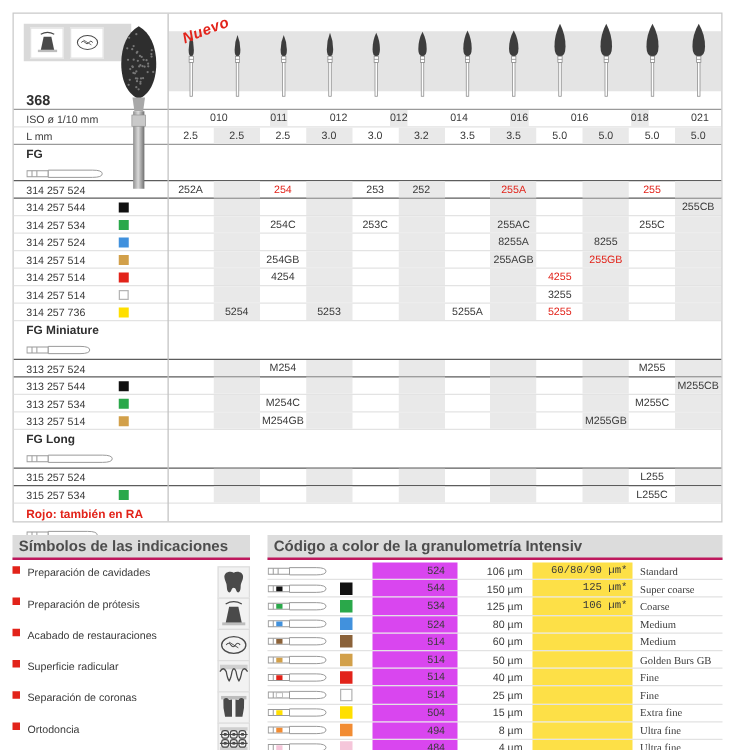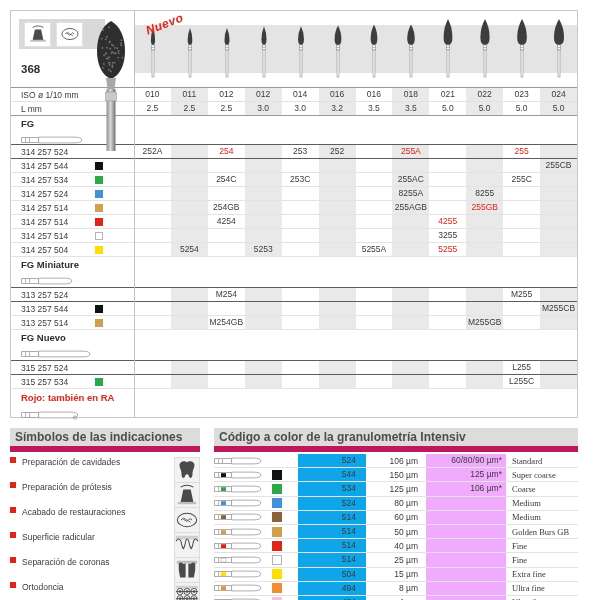--- a/index.html
+++ b/index.html
@@ -9,61 +9,61 @@
   .catalog{position:absolute;left:10px;top:10px;width:568px;height:408px;border:1px solid #c9c9c9;background:#fff;box-sizing:border-box;}
   .vline{position:absolute;left:123px;top:0;bottom:0;width:1px;background:#c2c2c2;z-index:1;}
 
   .head{position:relative;height:76px;}
   .bur-band{position:absolute;left:124px;top:14px;right:0;height:48px;background:#e4e4e4;}
   .bur-cells{position:absolute;left:124px;top:4px;right:0;height:72px;display:grid;grid-template-columns:repeat(12,1fr);z-index:2;}
   .bur-cells .bc{display:flex;justify-content:center;align-items:flex-start;}
 
   .iconbox{position:absolute;left:8px;top:8px;width:86px;height:30px;background:#d9d9d9;display:flex;align-items:center;gap:5px;padding-left:5px;box-sizing:border-box;z-index:3;}
   .tile{width:25px;height:23px;background:#fff;border:1px solid #e2e2e2;display:flex;align-items:center;justify-content:center;overflow:hidden;}
-  .fignum{position:absolute;left:10px;top:52px;font-size:11.5px;font-weight:bold;color:#2f2f2f;z-index:3;}
+  .fignum{position:absolute;left:10px;top:64px;font-size:11.5px;font-weight:bold;color:#2f2f2f;z-index:3;}
   .nuevo{position:absolute;left:134px;top:6px;color:#e2231a;font-weight:bold;font-style:italic;font-size:12px;transform:rotate(-21deg);z-index:6;letter-spacing:.5px;}
   .photo{position:absolute;left:78px;top:6px;z-index:5;}
 
   .grid-row{display:grid;grid-template-columns:123px repeat(12,1fr);align-items:center;}
-  .iso-row{height:13px;border-top:1px solid #9a9a9a;font-size:8.5px;}
+  .iso-row{height:13px;border-top:1px solid #9a9a9a;font-size:8.5px;gap:34px;}
   .l-row{height:13px;border-top:1px solid #e2e2e2;border-bottom:1px solid #9a9a9a;font-size:8.5px;}
   .rowlab{padding-left:10px;font-size:8.5px;color:#3a3a3a;position:relative;height:100%;display:flex;align-items:center;box-sizing:border-box;}
   .c{text-align:center;font-size:8.5px;height:100%;line-height:13px;}
   .c.shaded{background:#e9e9e9;}
   .c.red{color:#e2231a;text-align:center;}
 
   .sec-head{height:28px;position:relative;}
   .sec-head .sh-label{position:absolute;left:10px;top:2px;font-size:9.5px;font-weight:bold;color:#2f2f2f;}
   .sec-head .sh-icon{position:absolute;left:10px;top:15px;}
   .sec-head.tall{height:30px;}
   .prod-row{height:13px;border-bottom:1px solid #e3e3e3;}
   .prod-row.framed{border-top:1px solid #5c5c5c;border-bottom:1px solid #5c5c5c;}
   .sq{position:absolute;left:84px;top:2.5px;width:8px;height:8px;box-sizing:border-box;}
   .rojo{height:34px;position:relative;}
   .rojo .rj-label{position:absolute;left:10px;top:3px;font-size:9.5px;font-weight:bold;color:#e2231a;}
   .rojo .rj-icon{position:absolute;left:10px;top:17px;}
 
   
-  .panel-title{background:#dcdcdc;color:#4d4d4d;font-weight:bold;font-size:12px;padding:2px 5px;border-bottom:6px solid #be185d;}
+  .panel-title{background:#dcdcdc;color:#4d4d4d;font-weight:bold;font-size:12px;padding:2px 5px;border-bottom:2px solid #be185d;}
   .symbols{position:absolute;left:10px;top:428px;width:190px;}
   .sym-list{margin-top:5px;}
   .sym-item{height:25px;display:flex;align-items:flex-start;}
   .bullet{width:6px;height:6px;background:#e2231a;margin-right:6px;flex:none;}
   .sym-label{font-size:8.5px;color:#3a3a3a;}
   .sym-tile{margin-left:auto;width:26px;height:26px;background:#f2f2f2;border:1px solid #ddd;display:flex;align-items:center;justify-content:center;box-sizing:border-box;}
 
   .grit{position:absolute;left:214px;top:428px;width:364px;}
   .grit-rows{margin-top:2px;}
   .grit-row{display:grid;grid-template-columns:52px 32px 68px 60px 80px 1fr;align-items:center;height:13.2px;border-bottom:1px solid #e2e2e2;font-size:8.5px;}
   .g-icon{display:flex;align-items:center;}
   .g-sq{display:flex;align-items:center;justify-content:flex-end;padding-right:16px;}
   .g-sq span{width:10px;height:10px;display:block;box-sizing:border-box;}
-  .g-code{background:#0ea5e9;text-align:right;padding-right:10px;height:100%;line-height:13.2px;box-sizing:border-box;}
+  .g-code{background:#d946ef;text-align:right;padding-right:10px;height:100%;line-height:13.2px;box-sizing:border-box;}
   .g-grain{text-align:right;padding-right:8px;}
-  .g-alt{background:#f0abfc;text-align:right;padding-right:4px;height:100%;line-height:13.2px;box-sizing:border-box;}
+  .g-alt{background:#fde047;text-align:right;padding-right:4px;height:100%;line-height:13.2px;box-sizing:border-box;font-family:Liberation Mono, monospace;}
   .g-name{padding-left:6px;font-family:Liberation Serif, serif;}
 </style>
 </head>
 <body>
 
 <div class="catalog">
   <div class="vline"></div>
 
   <div class="head">
     <div class="bur-band"></div>
@@ -414,21 +414,21 @@
         <div class="c shaded"></div>
         <div class="c"></div>
         <div class="c shaded"></div>
         <div class="c">3255</div>
         <div class="c shaded"></div>
         <div class="c"></div>
         <div class="c shaded"></div>
       </div>
       <div class="grid-row prod-row">
         <div class="rowlab">
-          <span>314 257 504</span>
+          <span>314 257 736</span>
           <span class="sq" style="background: rgb(255, 223, 0);"></span>
         </div>
         <div class="c"></div>
         <div class="c shaded">5254</div>
         <div class="c"></div>
         <div class="c shaded">5253</div>
         <div class="c"></div>
         <div class="c shaded"></div>
         <div class="c">5255A</div>
         <div class="c shaded"></div>
@@ -477,38 +477,56 @@
         <div class="c shaded"></div>
         <div class="c"></div>
         <div class="c shaded"></div>
         <div class="c"></div>
         <div class="c shaded"></div>
         <div class="c"></div>
         <div class="c shaded">M255CB</div>
       </div>
       <div class="grid-row prod-row">
         <div class="rowlab">
+          <span>313 257 534</span>
+          <span class="sq" style="background: rgb(42, 168, 74);"></span>
+        </div>
+        <div class="c"></div>
+        <div class="c shaded"></div>
+        <div class="c">M254C</div>
+        <div class="c shaded"></div>
+        <div class="c"></div>
+        <div class="c shaded"></div>
+        <div class="c"></div>
+        <div class="c shaded"></div>
+        <div class="c"></div>
+        <div class="c shaded"></div>
+        <div class="c">M255C</div>
+        <div class="c shaded"></div>
+      </div>
+      <div class="grid-row prod-row">
+        <div class="rowlab">
           <span>313 257 514</span>
           <span class="sq" style="background: rgb(210, 160, 74);"></span>
         </div>
         <div class="c"></div>
         <div class="c shaded"></div>
         <div class="c">M254GB</div>
         <div class="c shaded"></div>
         <div class="c"></div>
         <div class="c shaded"></div>
         <div class="c"></div>
         <div class="c shaded"></div>
         <div class="c"></div>
         <div class="c shaded">M255GB</div>
         <div class="c"></div>
         <div class="c shaded"></div>
       </div>
       <div class="sec-head tall">
-        <div class="sh-label">FG Nuevo</div>
+        <div class="sh-label">FG Long</div>
         <div class="sh-icon"><svg width="70" height="10" viewBox="0 0 70 10">
     <rect x="0.6" y="2.6" width="17" height="4.8" fill="#fff" stroke="#9a9a9a" stroke-width="0.8"></rect>
     <line x1="4.6" y1="2.6" x2="4.6" y2="7.4" stroke="#9a9a9a" stroke-width="0.8"></line>
     <path d="M17.6 2.1 H61 Q68.8 2.1 68.8 5 Q68.8 7.9 61 7.9 H17.6 Z" fill="#fff" stroke="#9a9a9a" stroke-width="0.8"></path>
     <line x1="8.5" y1="2.7" x2="8.5" y2="7.3" stroke="#9a9a9a" stroke-width="0.8"></line>
 
   </svg></div>
       </div>
       <div class="grid-row prod-row framed">
         <div class="rowlab">

